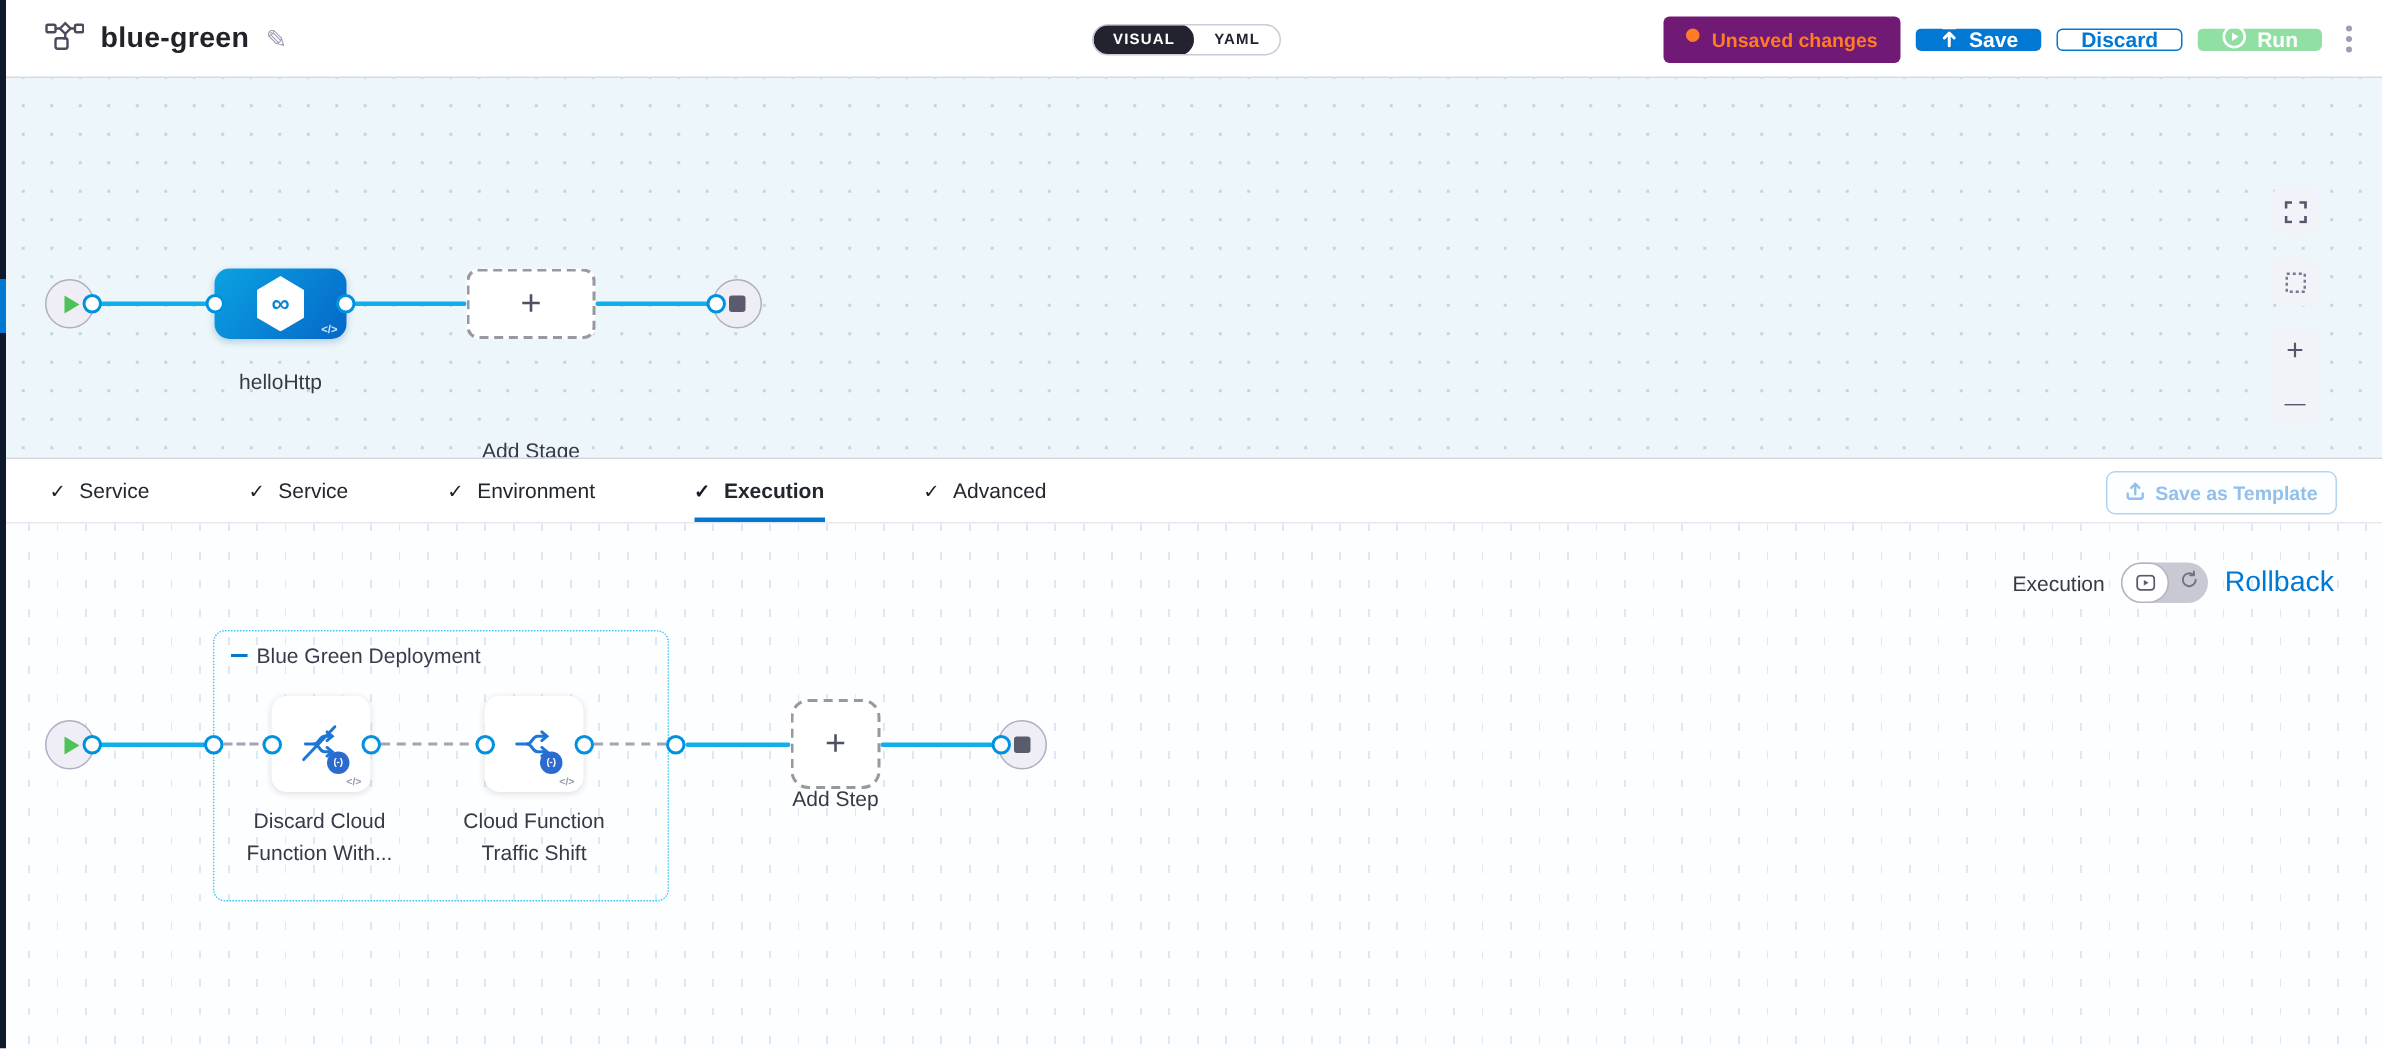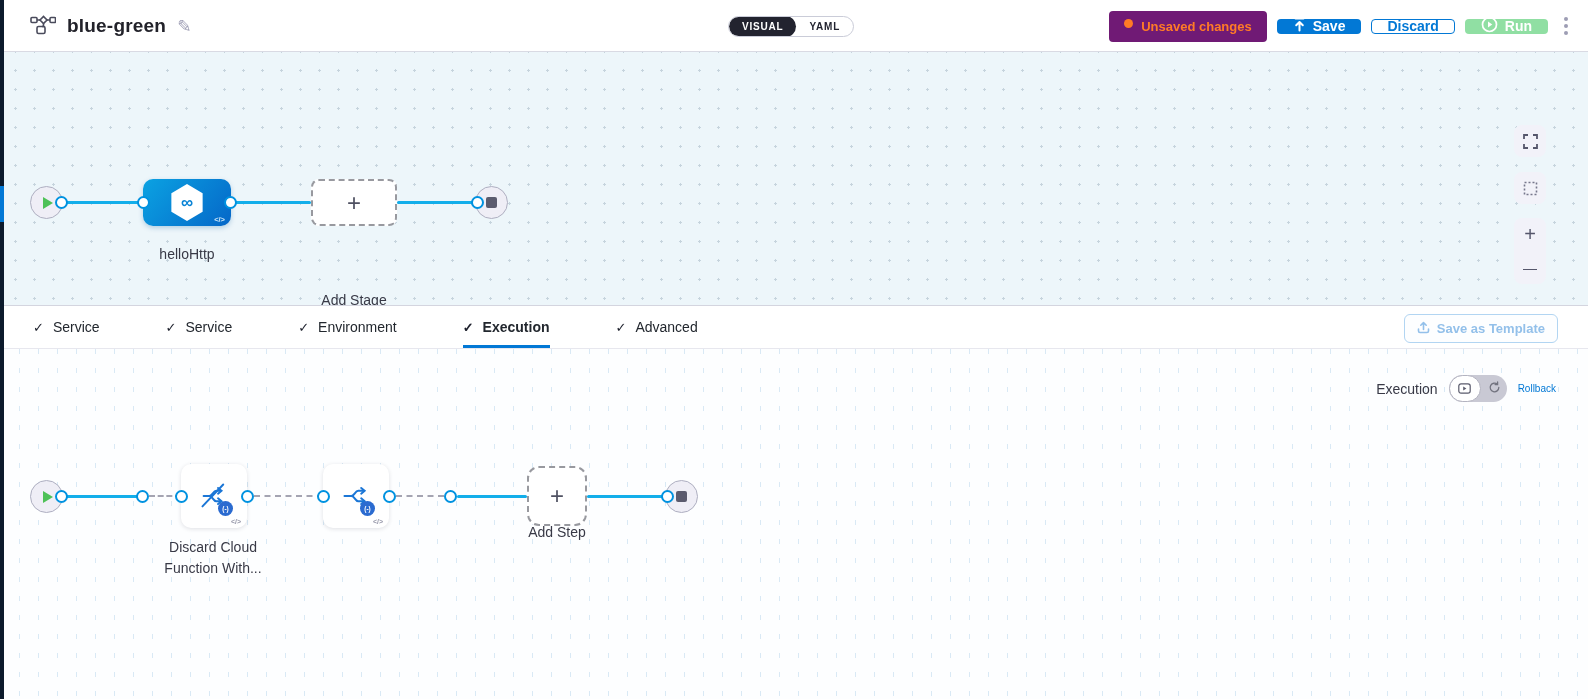--- a/index.html
+++ b/index.html
@@ -72,21 +72,21 @@
   .ctrl-btn { position:absolute; left:1514px; width:32px; height:32px; border-radius:8px; background:#f2f2f9; display:flex; align-items:center; justify-content:center; cursor:pointer; color:#55566b; }
   .zoom-panel { position:absolute; left:1514px; width:32px; height:66px; border-radius:8px; background:#f2f2f9; display:flex; flex-direction:column; }
   .zoom-half { flex:1; display:flex; align-items:center; justify-content:center; font-size:20px; color:#55566b; cursor:pointer; }
 
   
   .exec-row { position:absolute; right:32px; top:26px; display:flex; align-items:center; gap:11px; }
   .exec-label { font-size:14px; color:#383946; }
   .exec-toggle { position:relative; width:58px; height:27px; background:#c9c9d4; border-radius:14px; cursor:pointer; }
   .exec-knob { position:absolute; left:0; top:0; width:32px; height:27px; background:#fff; border:1px solid #b3b3c0; border-radius:14px; display:flex; align-items:center; justify-content:center; }
   .toggle-icon-right { position:absolute; right:6px; top:5px; color:#72737f; }
-  .rollback-link { font-size:10px; color:#0278d5; cursor:pointer; }
+  .rollback-link { font-size:19px; color:#0278d5; cursor:pointer; }
 
   
   .group-box { position:absolute; left:142px; top:71px; width:304px; height:181px; border:1.5px dotted #3cc5f4; border-radius:8px; }
   .group-label { position:absolute; left:11px; top:8px; display:flex; align-items:center; gap:6px; }
   .group-dash { width:11px; height:2.5px; background:#0278d5; }
   .group-text { font-size:14px; color:#3a3b4a; }
 
   .step-card { position:absolute; width:66px; height:64px; background:#fff; border-radius:10px; box-shadow:0 1px 4px rgba(40,41,61,.14); display:flex; align-items:center; justify-content:center; cursor:pointer; }
   .step-badge { position:absolute; left:37px; top:37px; width:15px; height:15px; border-radius:50%; background:#2b6bd0; color:#fff; font-size:6.5px; font-weight:bold; display:flex; align-items:center; justify-content:center; }
   .step-code { position:absolute; right:6px; bottom:3px; color:#9596a8; font-size:7px; font-weight:bold; }
@@ -245,20 +245,26 @@
       <span class="toggle-icon-right">
         <svg width="13" height="13" viewBox="0 0 13 13" fill="none" stroke="#72737f" stroke-width="1.3" stroke-linecap="round">
           <path d="M10.8 6.5 a4.3 4.3 0 1 1 -1.4 -3.2"></path>
           <path d="M9.6 1 L9.6 3.5 L7.1 3.5"></path>
         </svg>
       </span>
     </div>
     <span class="rollback-link">Rollback</span>
   </div>
 
+  <div class="group-box">
+    <div class="group-label">
+      <span class="group-dash"></span>
+      <span class="group-text">Blue Green Deployment</span>
+    </div>
+  </div>
 
   <div class="node-circle" style="left:30px; top:131px;">
     <div class="play-tri"></div>
   </div>
   <div class="conn-dot" style="left:55px; top:141px;"></div>
   <div class="line-solid" style="left:61px; top:146px; width:81px;"></div>
   <div class="conn-dot" style="left:136px; top:141px;"></div>
   <div class="line-dashed" style="left:149px; top:146px; width:32px;"></div>
 
   <div class="step-card" style="left:181px; top:115px;">
@@ -296,14 +302,15 @@
     <span class="plus-glyph">+</span>
   </div>
   <div class="line-solid" style="left:587px; top:146px; width:81px;"></div>
   <div class="conn-dot" style="left:661px; top:141px;"></div>
 
   <div class="node-circle" style="left:665px; top:131px;">
     <div class="stop-sq"></div>
   </div>
 
   <div class="node-label" style="left:148px; top:188px; width:130px;">Discard Cloud Function With...</div>
+  <div class="node-label" style="left:296px; top:188px; width:120px;">Cloud Function Traffic Shift</div>
   <div class="node-label" style="left:487px; top:173px; width:140px;">Add Step</div>
 </div>
 
 </body></html>

